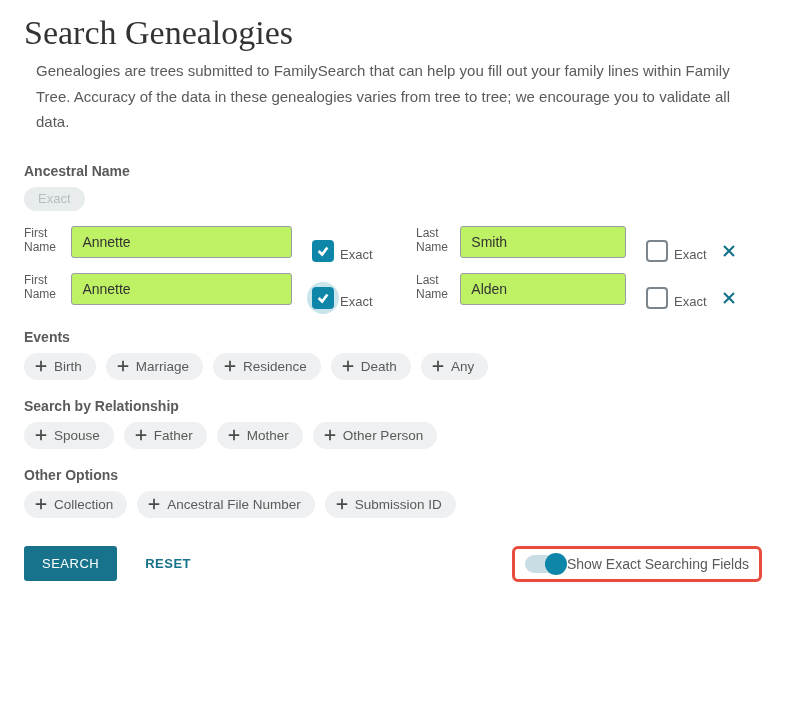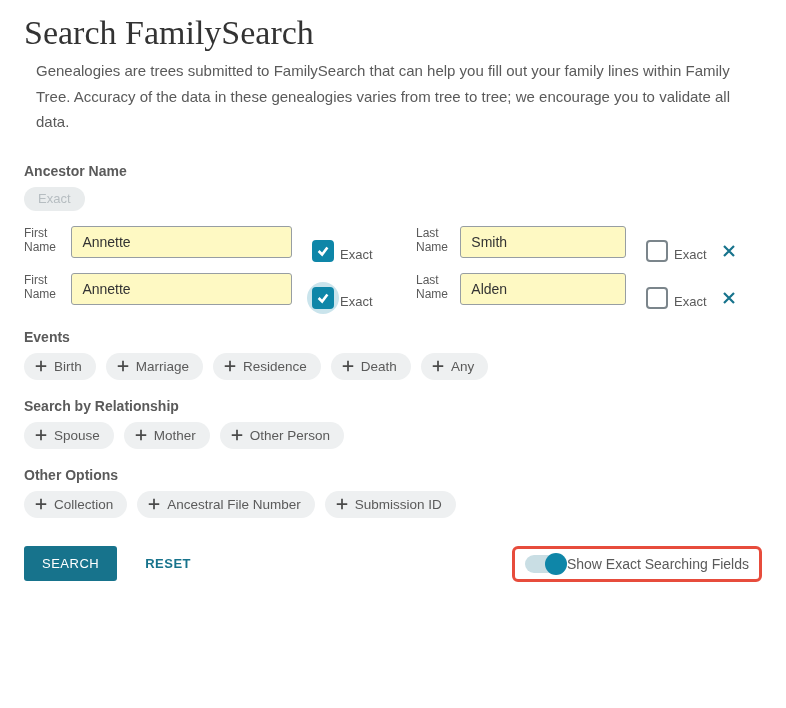--- a/index.html
+++ b/index.html
@@ -72,21 +72,21 @@
     color: var(--text-gray);
     margin-bottom: 3px;
   }
   input.text-input {
     font: inherit;
     font-size: 14px;
     color: #333;
     padding: 7px 10px;
     border: 1px solid var(--field-border);
     border-radius: 3px;
-    background: #fef9c3;
+    background: #bef264;
     outline: none;
     width: 100%;
   }
 
   
   .exact-cell {
     display: flex;
     align-items: flex-end;
     gap: 6px;
     margin-top: 17px; 
@@ -211,25 +211,25 @@
     background: var(--accent-bright);
     border-radius: 50%;
   }
 </style>
 </head>
 <body>
 
 
 
 
-<h1 data-name="page-title">Search FamilySearch</h1>
+<h1 data-name="page-title">Search Genealogies</h1>
 <p data-name="page-description">Genealogies are trees submitted to FamilySearch that can help you fill out your family lines within Family Tree. Accuracy of the data in these genealogies varies from tree to tree; we encourage you to validate all data.</p>
 
 
-<div class="section-label" data-name="ancestor-section-label">Ancestor Name</div>
+<div class="section-label" data-name="ancestor-section-label">Ancestral Name</div>
 <span class="name-chip" data-name="name-chip">Exact</span>
 
 
 <div class="ancestor-row" data-name="ancestor-row">
   <div class="field-group">
     <span class="field-mini-label" data-name="first-name-label">First Name</span>
     <input class="text-input" type="text" data-name="first-name-input" value="Annette" style="">
   </div>
 
   <div class="exact-cell">
@@ -332,20 +332,26 @@
 
 
 <div class="section-label" data-name="relationship-section-label">Search by Relationship</div>
 <div class="chips" id="relationship-chips" data-name="relationship-chip-row">
     <button class="chip" data-name="chip-spouse">
       <svg class="plus" viewBox="0 0 16 16" data-name="plus-icon">
         <path d="M8 2 V14 M2 8 H14" fill="none"></path>
       </svg>
       <span data-name="chip-label">Spouse</span>
     </button>
+    <button class="chip" data-name="chip-father">
+      <svg class="plus" viewBox="0 0 16 16" data-name="plus-icon">
+        <path d="M8 2 V14 M2 8 H14" fill="none"></path>
+      </svg>
+      <span data-name="chip-label">Father</span>
+    </button>
     <button class="chip" data-name="chip-mother">
       <svg class="plus" viewBox="0 0 16 16" data-name="plus-icon">
         <path d="M8 2 V14 M2 8 H14" fill="none"></path>
       </svg>
       <span data-name="chip-label">Mother</span>
     </button>
     <button class="chip" data-name="chip-other-person">
       <svg class="plus" viewBox="0 0 16 16" data-name="plus-icon">
         <path d="M8 2 V14 M2 8 H14" fill="none"></path>
       </svg>

